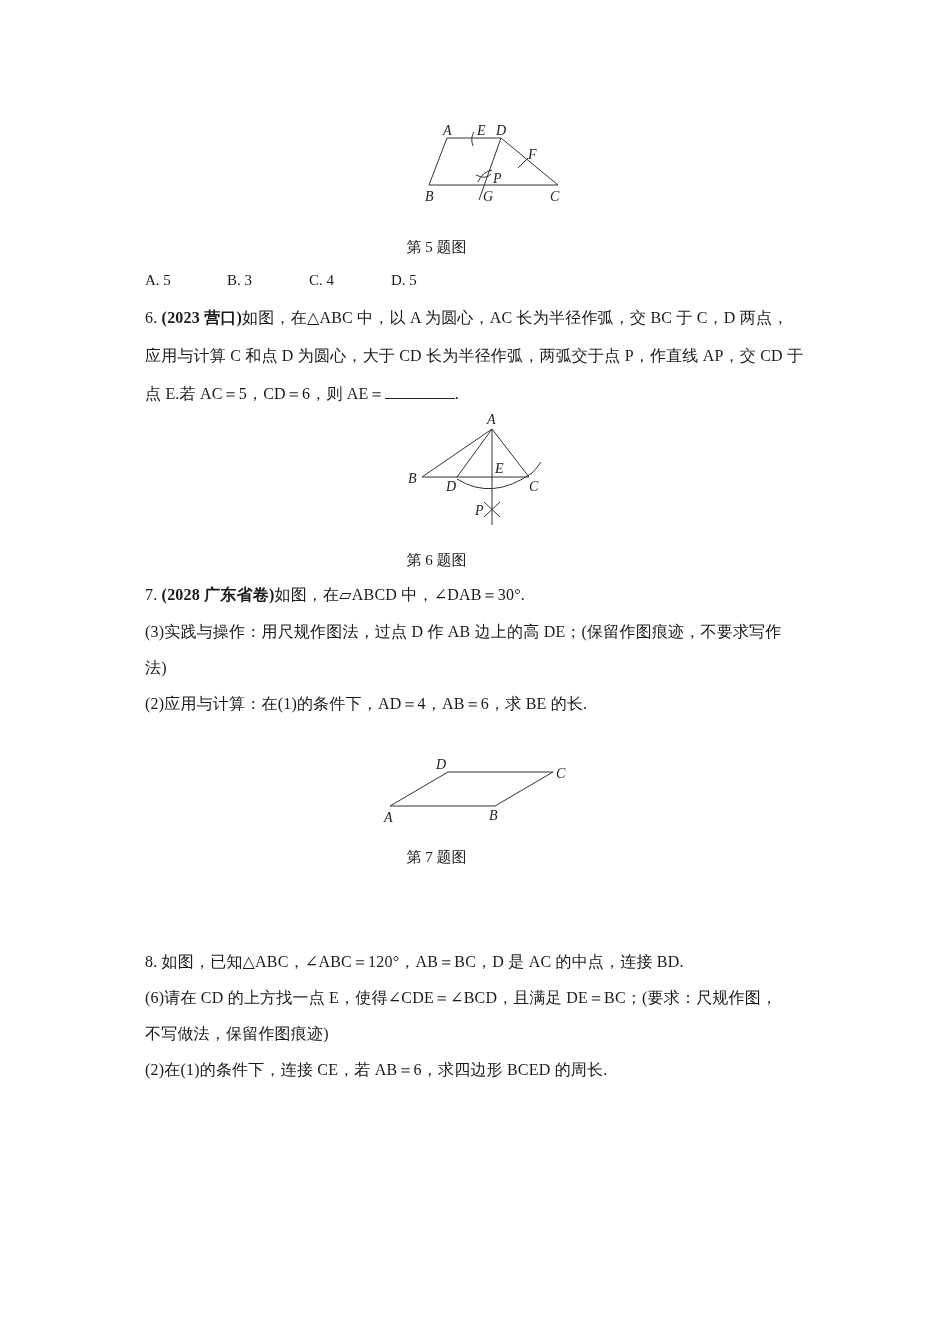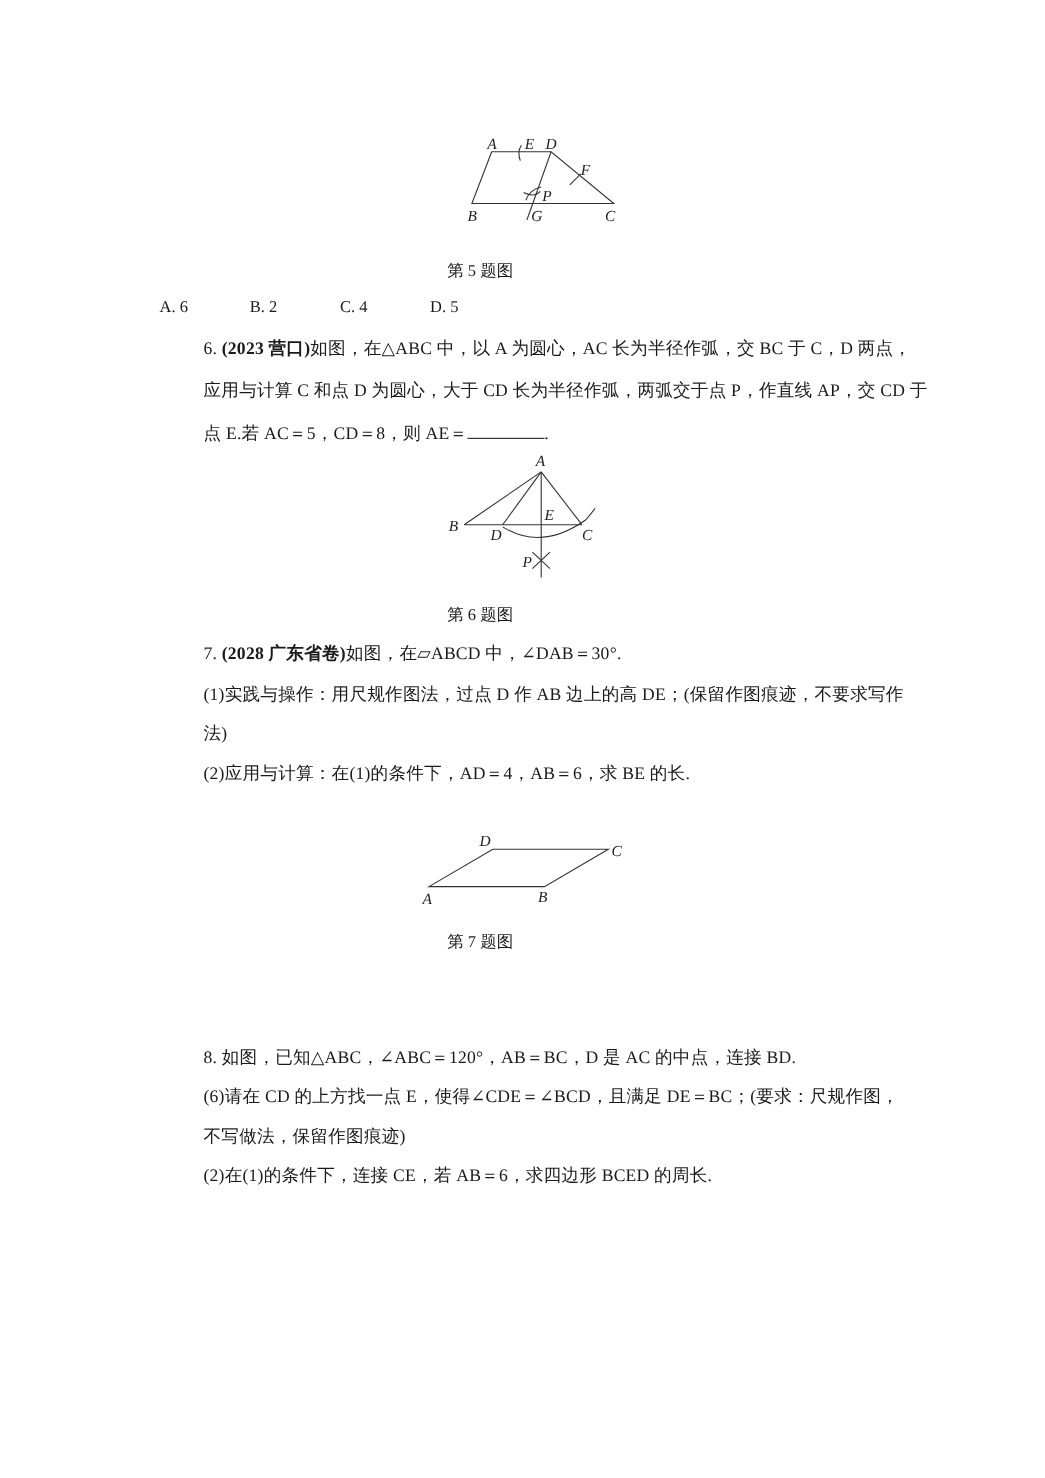--- a/index.html
+++ b/index.html
@@ -6,21 +6,20 @@
     body {
       width: 950px; height: 1344px; position: relative; overflow: hidden;
       font-family: "DejaVu Serif", "Liberation Serif", serif;
       color: #1a1a1a;
     }
     .abs { position: absolute; }
     .line {
       position: absolute; left: 145px; font-size: 16px; line-height: 20px;
       white-space: nowrap; letter-spacing: 0.2px;
       font-family: "Liberation Serif", "DejaVu Serif", serif;
-      margin-left: 40px;
     }
     .caption {
       position: absolute; left: 0; width: 873px; text-align: center;
       font-size: 15px; line-height: 20px;
       font-family: "Liberation Serif", "DejaVu Serif", serif;
     }
     .bold { font-weight: bold; }
     .blank { display: inline-block; width: 70px; border-bottom: 1px solid #222; height: 14px; vertical-align: baseline; }
     .opt { position: absolute; top: 272px; font-size: 15px; font-family: "Liberation Serif", serif; }
     svg text { font-family: "Liberation Serif", "DejaVu Serif", serif; font-style: italic; font-size: 14px; fill: #222; }
@@ -40,32 +39,32 @@
   <text x="77" y="25">E</text>
   <text x="96" y="25">D</text>
   <text x="128" y="49">F</text>
   <text x="93" y="73">P</text>
   <text x="25" y="91">B</text>
   <text x="83" y="91">G</text>
   <text x="150" y="91">C</text>
 </svg>
 <div class="caption" style="top:237px">第 5 题图</div>
 
-<div class="opt" style="left:145px">A. 6</div>
-<div class="opt" style="left:227px">B. 2</div>
+<div class="opt" style="left:145px">A. 5</div>
+<div class="opt" style="left:227px">B. 3</div>
 <div class="opt" style="left:309px">C. 4</div>
 <div class="opt" style="left:391px">D. 5</div>
 
 <div class="line" style="top:308px">
   <span>6.</span>
   <span class="bold">(2023 营口)</span><span>如图，在△ABC 中，以 A 为圆心，AC 长为半径作弧，交 BC 于 C，D 两点，</span>
 </div>
 <div class="line" style="top:346px">应用与计算 C 和点 D 为圆心，大于 CD 长为半径作弧，两弧交于点 P，作直线 AP，交 CD 于</div>
 <div class="line" style="top:384px">
-  <span>点 E.若 AC＝5，CD＝8，则 AE＝</span><span class="blank"></span><span>.</span>
+  <span>点 E.若 AC＝5，CD＝6，则 AE＝</span><span class="blank"></span><span>.</span>
 </div>
 
 <svg class="abs" style="left:390px;top:405px" width="170" height="125" viewBox="0 0 170 125">
   <line x1="32" y1="72" x2="139" y2="72"></line>
   <line x1="32" y1="72" x2="102" y2="24"></line>
   <line x1="67" y1="72" x2="102" y2="24"></line>
   <line x1="139" y1="72" x2="102" y2="24"></line>
   <line x1="102" y1="24" x2="102" y2="120"></line>
   <path d="M67,74 Q102,96 142,68 Q146,64 151,57"></path>
   <path d="M94,97 L110,112 M94,112 L110,97"></path>
@@ -75,21 +74,21 @@
   <text x="105" y="68">E</text>
   <text x="139" y="86">C</text>
   <text x="85" y="110">P</text>
 </svg>
 <div class="caption" style="top:550px">第 6 题图</div>
 
 <div class="line" style="top:585px">
   <span>7.</span>
   <span class="bold">(2028 广东省卷)</span><span>如图，在▱ABCD 中，∠DAB＝30°.</span>
 </div>
-<div class="line" style="top:622px">(1)实践与操作：用尺规作图法，过点 D 作 AB 边上的高 DE；(保留作图痕迹，不要求写作</div>
+<div class="line" style="top:622px">(3)实践与操作：用尺规作图法，过点 D 作 AB 边上的高 DE；(保留作图痕迹，不要求写作</div>
 <div class="line" style="top:658px">法)</div>
 <div class="line" style="top:694px">(2)应用与计算：在(1)的条件下，AD＝4，AB＝6，求 BE 的长.</div>
 
 <svg class="abs" style="left:370px;top:750px" width="220" height="85" viewBox="0 0 220 85">
   <polygon points="20,56 125,56 183,22 78,22"></polygon>
   <text x="66" y="19">D</text>
   <text x="186" y="28">C</text>
   <text x="14" y="72">A</text>
   <text x="119" y="70">B</text>
 </svg>

